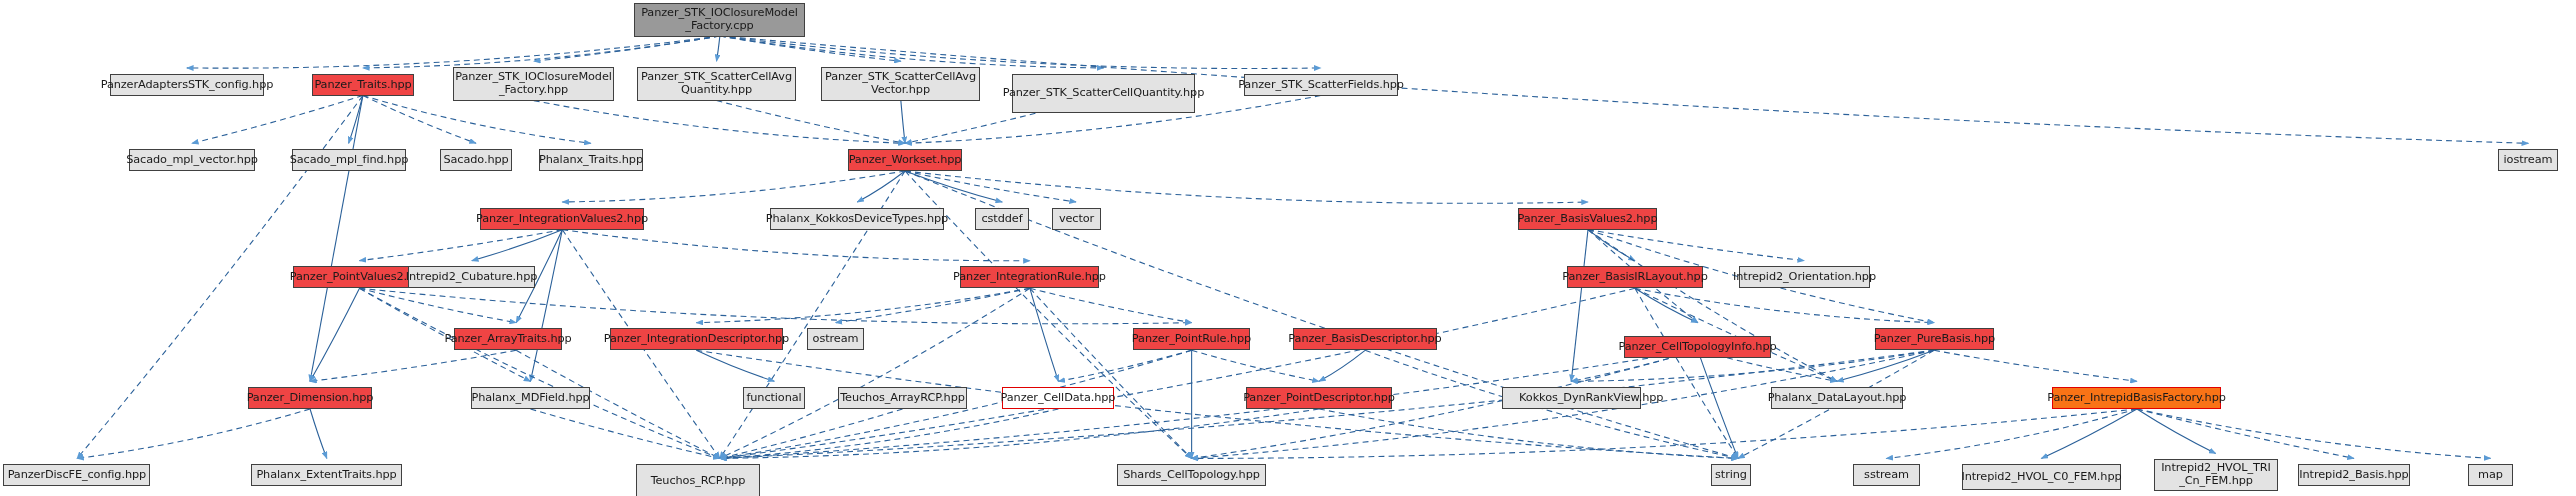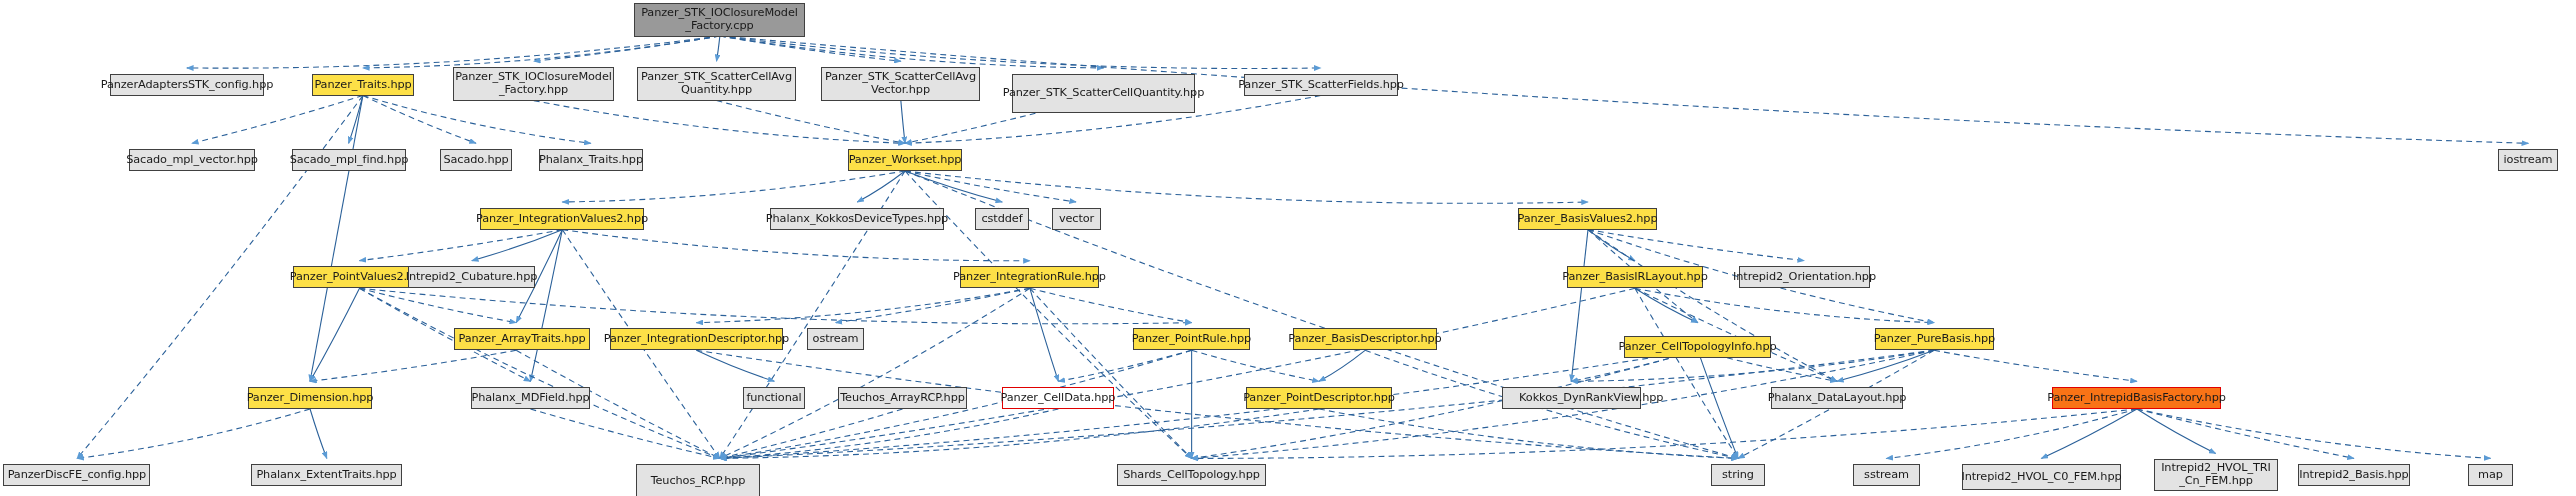--- a/index.html
+++ b/index.html
@@ -17,21 +17,21 @@
     justify-content:center;
     text-align:center;
     font-size:11.3px;
     line-height:1.12;
     letter-spacing:-0.1px;
     white-space:pre-line;
     padding:0 2.5px;
     border-radius:0;
   }
   .node.root{background:#999999;border-color:#404040;font-weight:normal;}
-  .node.white{background:#fde047;border-color:#404040;}
+  .node.white{background:#ef4444;border-color:#404040;}
   .node.redborder{background:#ffffff;border:0.8px solid #e00000;}
   .node.redborder2{background:#f97316;border:0.8px solid #e00000;}
 </style>
 </head>
 <body>
 
 <div id="graph">
   <svg id="edges" xmlns="http://www.w3.org/2000/svg" viewBox="0 0 3074 593" width="2576" height="497">
     <defs>
       <marker id="arrow" markerWidth="9" markerHeight="7" refX="8" refY="3.5" orient="auto" markerUnits="userSpaceOnUse">
@@ -151,41 +151,41 @@
     <div class="node white" style="left: 480px; top: 208px; width: 164px; height: 22px;">Panzer_IntegrationValues2.hpp</div>
     <div class="node" style="left: 770px; top: 208px; width: 174px; height: 22px;">Phalanx_KokkosDeviceTypes.hpp</div>
     <div class="node" style="left: 975px; top: 208px; width: 54px; height: 22px;">cstddef</div>
     <div class="node" style="left: 1052px; top: 208px; width: 49px; height: 22px;">vector</div>
     <div class="node white" style="left: 1518px; top: 208px; width: 139px; height: 22px;">Panzer_BasisValues2.hpp</div>
     <div class="node white" style="left: 293px; top: 266px; width: 132px; height: 22px;">Panzer_PointValues2.hpp</div>
     <div class="node" style="left: 408px; top: 266px; width: 127px; height: 22px;">Intrepid2_Cubature.hpp</div>
     <div class="node white" style="left: 960px; top: 266px; width: 139px; height: 22px;">Panzer_IntegrationRule.hpp</div>
     <div class="node white" style="left: 1567px; top: 266px; width: 136px; height: 22px;">Panzer_BasisIRLayout.hpp</div>
     <div class="node" style="left: 1739px; top: 266px; width: 131px; height: 22px;">Intrepid2_Orientation.hpp</div>
-    <div class="node white" style="left: 454px; top: 328px; width: 136px; height: 22px;">Panzer_ArrayTraits.hpp</div>
+    <div class="node white" style="left: 454px; top: 328px; width: 108px; height: 22px;">Panzer_ArrayTraits.hpp</div>
     <div class="node white" style="left: 610px; top: 328px; width: 173px; height: 22px;">Panzer_IntegrationDescriptor.hpp</div>
     <div class="node" style="left: 807px; top: 328px; width: 57px; height: 22px;">ostream</div>
     <div class="node white" style="left: 1133px; top: 328px; width: 117px; height: 22px;">Panzer_PointRule.hpp</div>
     <div class="node white" style="left: 1293px; top: 328px; width: 144px; height: 22px;">Panzer_BasisDescriptor.hpp</div>
     <div class="node white" style="left: 1624px; top: 336px; width: 147px; height: 22px;">Panzer_CellTopologyInfo.hpp</div>
     <div class="node white" style="left: 1875px; top: 328px; width: 119px; height: 22px;">Panzer_PureBasis.hpp</div>
     <div class="node white" style="left: 248px; top: 387px; width: 124px; height: 22px;">Panzer_Dimension.hpp</div>
     <div class="node" style="left: 471px; top: 387px; width: 119px; height: 22px;">Phalanx_MDField.hpp</div>
     <div class="node" style="left: 743px; top: 387px; width: 62px; height: 22px;">functional</div>
     <div class="node" style="left: 838px; top: 387px; width: 129px; height: 22px;">Teuchos_ArrayRCP.hpp</div>
     <div class="node redborder" style="left: 1002px; top: 387px; width: 112px; height: 22px;">Panzer_CellData.hpp</div>
     <div class="node white" style="left: 1246px; top: 387px; width: 146px; height: 22px;">Panzer_PointDescriptor.hpp</div>
     <div class="node" style="left: 1502px; top: 387px; width: 139px; height: 22px; padding-left: 42px;">Kokkos_DynRankView.hpp</div>
     <div class="node" style="left: 1771px; top: 387px; width: 132px; height: 22px;">Phalanx_DataLayout.hpp</div>
     <div class="node redborder2" style="left: 2052px; top: 387px; width: 169px; height: 22px;">Panzer_IntrepidBasisFactory.hpp</div>
     <div class="node" style="left: 3.4px; top: 464px; width: 147px; height: 22px;">PanzerDiscFE_config.hpp</div>
     <div class="node" style="left: 251px; top: 464px; width: 151px; height: 22px;">Phalanx_ExtentTraits.hpp</div>
     <div class="node" style="left: 636px; top: 464px; width: 124px; height: 34px;">Teuchos_RCP.hpp</div>
     <div class="node" style="left: 1117px; top: 464px; width: 149px; height: 22px;">Shards_CellTopology.hpp</div>
-    <div class="node" style="left: 1711px; top: 464px; width: 54px; height: 22px;">string</div>
+    <div class="node" style="left: 1711px; top: 464px; width: 40px; height: 22px;">string</div>
     <div class="node" style="left: 1853px; top: 464px; width: 67px; height: 22px;">sstream</div>
     <div class="node" style="left: 1962px; top: 464px; width: 159px; height: 26px;">Intrepid2_HVOL_C0_FEM.hpp</div>
     <div class="node" style="left: 2154px; top: 459px; width: 124px; height: 32px;">Intrepid2_HVOL_TRI
 _Cn_FEM.hpp</div>
     <div class="node" style="left: 2298px; top: 464px; width: 112px; height: 22px;">Intrepid2_Basis.hpp</div>
     <div class="node" style="left: 2468px; top: 464px; width: 45px; height: 22px;">map</div>
   </div>
 
 
 </body></html>

